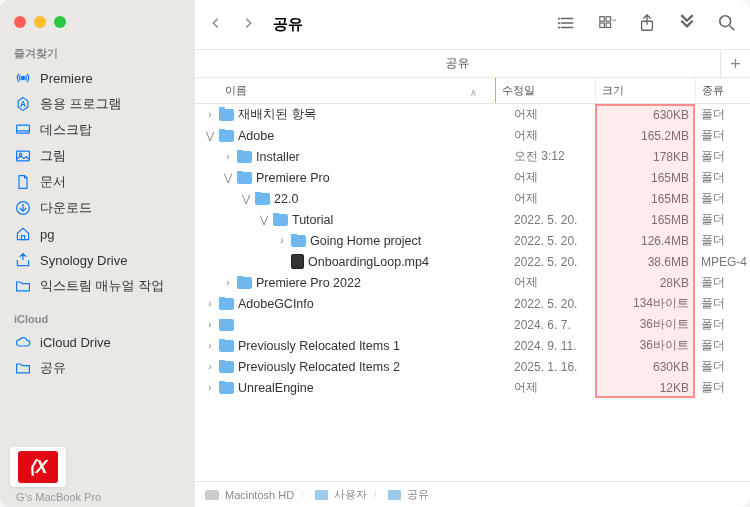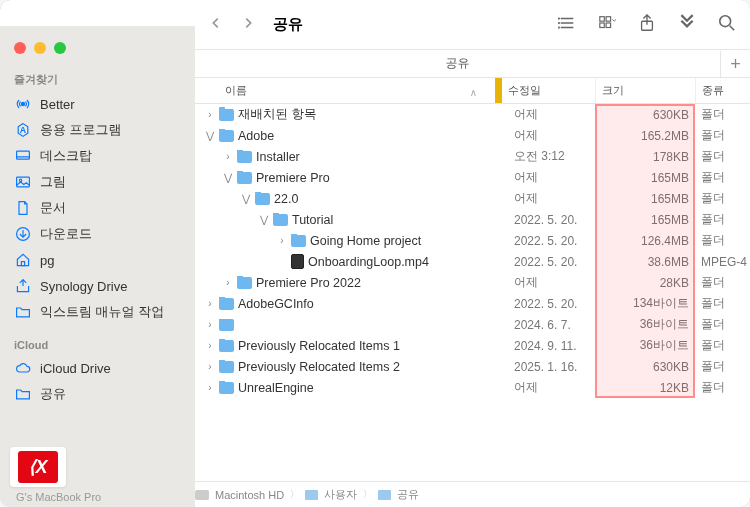--- a/index.html
+++ b/index.html
@@ -1,18 +1,18 @@
 <!DOCTYPE html>
 <html><head>
 <meta charset="utf-8">
 <style>
 * { margin: 0; padding: 0; box-sizing: border-box; font-family: -apple-system, "Helvetica Neue", Arial, sans-serif; }
 body { background: #f5f5f5; width: 750px; height: 507px; overflow: hidden; border-radius: 10px; }
 .window { display: flex; height: 100%; background: #fff; border-radius: 10px; overflow: hidden; box-shadow: 0 0 1px rgba(0,0,0,0.3); }
-.sidebar { width: 195px; background: #e9e8e5; display: flex; flex-direction: column; padding-top: 10px; margin-top: 26px; }
+.sidebar { width: 195px; background: #e9e8e5; display: flex; flex-direction: column; padding-top: 10px; }
 .traffic { display: flex; gap: 8px; padding: 6px 14px 12px; }
 .dot { width: 12px; height: 12px; border-radius: 50%; }
 .dot.red { background: #ff5f57; }
 .dot.yellow { background: #febc2e; }
 .dot.green { background: #28c840; }
 .side-section { font-size: 11px; color: #888; padding: 6px 14px 4px; font-weight: 600; }
 .side-item { display: flex; align-items: center; gap: 8px; padding: 4px 14px; font-size: 13px; color: #333; cursor: default; }
 .side-item .ic { width: 18px; height: 18px; display: flex; align-items: center; justify-content: center; color: #0a7aff; }
 .side-item .ic svg { width: 16px; height: 16px; }
 .main { flex: 1; display: flex; flex-direction: column; background: #fff; }
@@ -21,36 +21,36 @@
 .nav-arrows svg { width: 14px; height: 14px; }
 .title { font-size: 15px; font-weight: 600; margin-left: 8px; flex: 1; }
 .tool-icons { display: flex; gap: 22px; color: #666; align-items: center; }
 .tool-icons svg { width: 18px; height: 18px; }
 .tabbar { display: flex; align-items: center; border-bottom: 1px solid #e5e5e5; height: 28px; }
 .tab { flex: 1; text-align: center; font-size: 12px; color: #555; padding: 5px; }
 .addtab { width: 30px; text-align: center; color: #888; font-size: 18px; border-left: 1px solid #e5e5e5; line-height: 26px; }
 .headers { display: flex; border-bottom: 1px solid #e5e5e5; font-size: 11px; color: #555; }
 .col-name { flex: 1; padding: 5px 10px; display: flex; align-items: flex-end; gap: 4px; }
 .col-name .sort { color: #aaa; font-size: 10px; }
-.col-date { width: 100px; padding: 5px 6px; border-left: 7px solid #eab308; }
+.col-date { width: 100px; padding: 5px 6px; border-left: 1px solid #eab308; }
 .col-size { width: 100px; padding: 5px 6px; text-align: right; border-left: 1px solid #eee; }
 .col-kind { width: 55px; padding: 5px 6px; border-left: 1px solid #eee; }
 .filelist { flex: 1; overflow: hidden; position: relative; }
 .row { display: flex; font-size: 12.5px; color: #333; height: 21px; align-items: center; }
 .row .name { flex: 1; display: flex; align-items: center; gap: 4px; overflow: hidden; white-space: nowrap; }
 .row .date { width: 100px; padding: 0 6px; color: #777; font-size: 12px; }
 .row .size { width: 87px; padding: 0 6px; text-align: right; color: #777; font-size: 12px; }
 .row .kind { width: 55px; padding: 0 6px; color: #777; font-size: 12px; overflow: hidden; white-space: nowrap; }
 .disc { width: 10px; text-align: center; color: #888; font-size: 10px; cursor: pointer; }
 .folder-icon { width: 15px; height: 12px; background: #6fb8ef; border-radius: 2px; position: relative; display: inline-block; }
 .folder-icon::before { content: ''; position: absolute; top: -2px; left: 0; width: 6px; height: 3px; background: #6fb8ef; border-radius: 1px 1px 0 0; }
 .file-icon { width: 13px; height: 15px; background: #e8e8e8; border: 1px solid #ccc; border-radius: 2px; display: inline-block; position: relative; }
 .file-icon.dark { background: #333; border-color: #222; }
 .size-highlight { position: absolute; top: 0; left: calc(100% - 155px); width: 100px; height: 294px; background: rgba(255,0,0,0.08); border: 2px solid rgba(255,0,0,0.4); pointer-events: none; }
-.pathbar { border-top: 1px solid #e5e5e5; padding: 5px 0; font-size: 11px; color: #888; display: flex; align-items: center; gap: 6px; }
+.pathbar { border-top: 1px solid #e5e5e5; padding: 5px 10px; font-size: 11px; color: #888; display: flex; align-items: center; gap: 6px; }
 .pathbar .sep { color: #bbb; font-size: 9px; }
 .hd-icon { width: 14px; height: 10px; background: #ccc; border-radius: 2px; display: inline-block; }
 .mini-folder { width: 13px; height: 10px; background: #9cc9ee; border-radius: 1px; display: inline-block; }
 .watermark { position: absolute; bottom: 20px; left: 10px; display: flex; align-items: center; gap: 6px; background: #fff; padding: 4px 8px; border-radius: 4px; box-shadow: 0 1px 3px rgba(0,0,0,0.1); }
 .wm-logo { width: 40px; height: 32px; background: #e30613; border-radius: 3px; display: flex; align-items: center; justify-content: center; color: #fff; font-weight: 900; font-size: 18px; font-style: italic; }
 .wm-text { font-size: 9px; color: #333; }
 .wm-text .big { font-size: 16px; font-weight: 900; }
 .footer { position: absolute; bottom: 4px; left: 16px; font-size: 11px; color: #999; }
 </style>
 </head>
@@ -65,21 +65,21 @@
     </div>
     <div class="side-section">즐겨찾기</div>
     <div id="fav-list">
         <div class="side-item">
           <span class="ic">
             <svg viewBox="0 0 20 20" fill="none" stroke="currentColor" stroke-width="1.5">
               <circle cx="10" cy="10" r="2" fill="currentColor"></circle>
               <path d="M5 15 A7 7 0 0 1 5 5 M15 5 A7 7 0 0 1 15 15 M7 13 A4 4 0 0 1 7 7 M13 7 A4 4 0 0 1 13 13"></path>
             </svg>
           </span>
-          <span>Better</span>
+          <span>Premiere</span>
         </div>
         <div class="side-item">
           <span class="ic">
             <svg viewBox="0 0 20 20" fill="currentColor">
               <path d="M10 2 L4 6 L4 14 L10 18 L16 14 L16 6 Z" fill="none" stroke="currentColor" stroke-width="1.5"></path>
               <text x="10" y="14" text-anchor="middle" font-size="11" font-weight="bold">A</text>
             </svg>
           </span>
           <span>응용 프로그램</span>
         </div>

